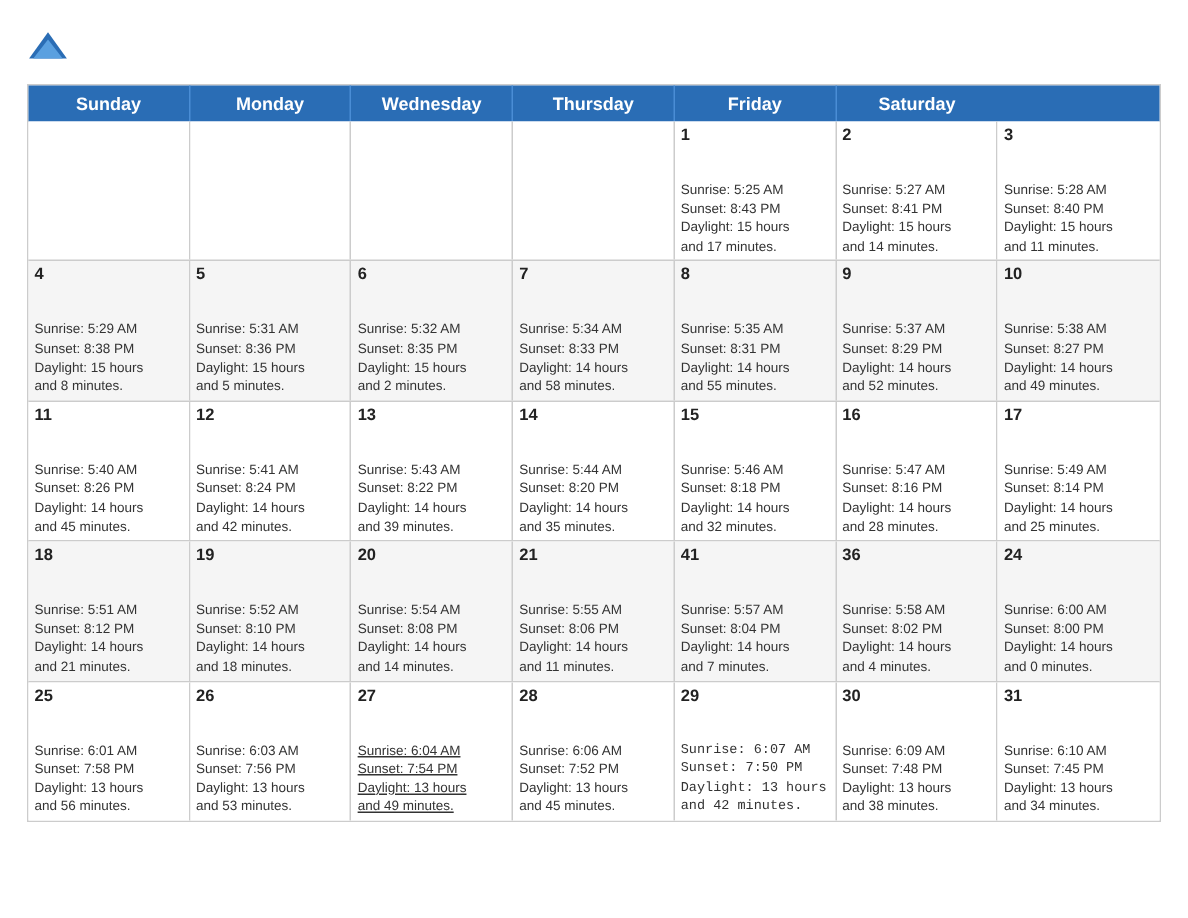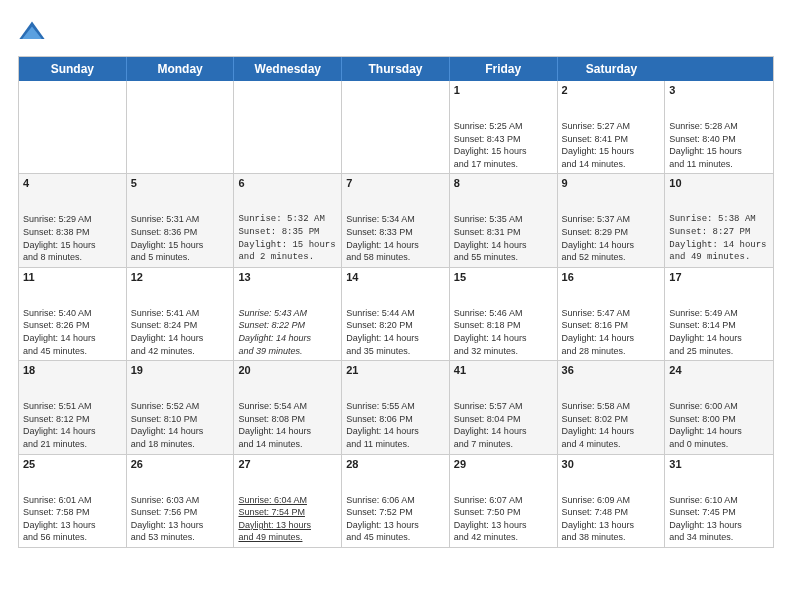--- a/index.html
+++ b/index.html
@@ -183,21 +183,21 @@
           </div>
           <div class="cal-cell alt-row">
             <div class="day-num">5</div>
             <div class="cell-text" style="white-space: pre-line;">Sunrise: 5:31 AM
 Sunset: 8:36 PM
 Daylight: 15 hours
 and 5 minutes.</div>
           </div>
           <div class="cal-cell alt-row">
             <div class="day-num">6</div>
-            <div class="cell-text" style="white-space: pre-line; font-family: Liberation Mono, monospace;">Sunrise: 5:32 AM
+            <div class="cell-text" style="white-space: pre-line;">Sunrise: 5:32 AM
 Sunset: 8:35 PM
 Daylight: 15 hours
 and 2 minutes.</div>
           </div>
           <div class="cal-cell alt-row">
             <div class="day-num">7</div>
             <div class="cell-text" style="white-space: pre-line;">Sunrise: 5:34 AM
 Sunset: 8:33 PM
 Daylight: 14 hours
 and 58 minutes.</div>
@@ -211,21 +211,21 @@
           </div>
           <div class="cal-cell alt-row">
             <div class="day-num">9</div>
             <div class="cell-text" style="white-space: pre-line;">Sunrise: 5:37 AM
 Sunset: 8:29 PM
 Daylight: 14 hours
 and 52 minutes.</div>
           </div>
           <div class="cal-cell alt-row">
             <div class="day-num">10</div>
-            <div class="cell-text" style="white-space: pre-line; font-family: Liberation Mono, monospace;">Sunrise: 5:38 AM
+            <div class="cell-text" style="white-space: pre-line;">Sunrise: 5:38 AM
 Sunset: 8:27 PM
 Daylight: 14 hours
 and 49 minutes.</div>
           </div>
         </div>
         <div class="cal-row">
           <div class="cal-cell">
             <div class="day-num">11</div>
             <div class="cell-text" style="white-space: pre-line;">Sunrise: 5:40 AM
 Sunset: 8:26 PM
@@ -234,21 +234,21 @@
           </div>
           <div class="cal-cell">
             <div class="day-num">12</div>
             <div class="cell-text" style="white-space: pre-line;">Sunrise: 5:41 AM
 Sunset: 8:24 PM
 Daylight: 14 hours
 and 42 minutes.</div>
           </div>
           <div class="cal-cell">
             <div class="day-num">13</div>
-            <div class="cell-text" style="white-space: pre-line; font-style: italic;">Sunrise: 5:43 AM
+            <div class="cell-text" style="white-space: pre-line;">Sunrise: 5:43 AM
 Sunset: 8:22 PM
 Daylight: 14 hours
 and 39 minutes.</div>
           </div>
           <div class="cal-cell">
             <div class="day-num">14</div>
             <div class="cell-text" style="white-space: pre-line;">Sunrise: 5:44 AM
 Sunset: 8:20 PM
 Daylight: 14 hours
 and 35 minutes.</div>
@@ -350,21 +350,21 @@
           </div>
           <div class="cal-cell">
             <div class="day-num">28</div>
             <div class="cell-text" style="white-space: pre-line;">Sunrise: 6:06 AM
 Sunset: 7:52 PM
 Daylight: 13 hours
 and 45 minutes.</div>
           </div>
           <div class="cal-cell">
             <div class="day-num">29</div>
-            <div class="cell-text" style="white-space: pre-line;">Sunrise: 6:07 AM
+            <div class="cell-text" style="white-space: pre-line; font-family: Liberation Mono, monospace;">Sunrise: 6:07 AM
 Sunset: 7:50 PM
 Daylight: 13 hours
 and 42 minutes.</div>
           </div>
           <div class="cal-cell">
             <div class="day-num">30</div>
             <div class="cell-text" style="white-space: pre-line;">Sunrise: 6:09 AM
 Sunset: 7:48 PM
 Daylight: 13 hours
 and 38 minutes.</div>

